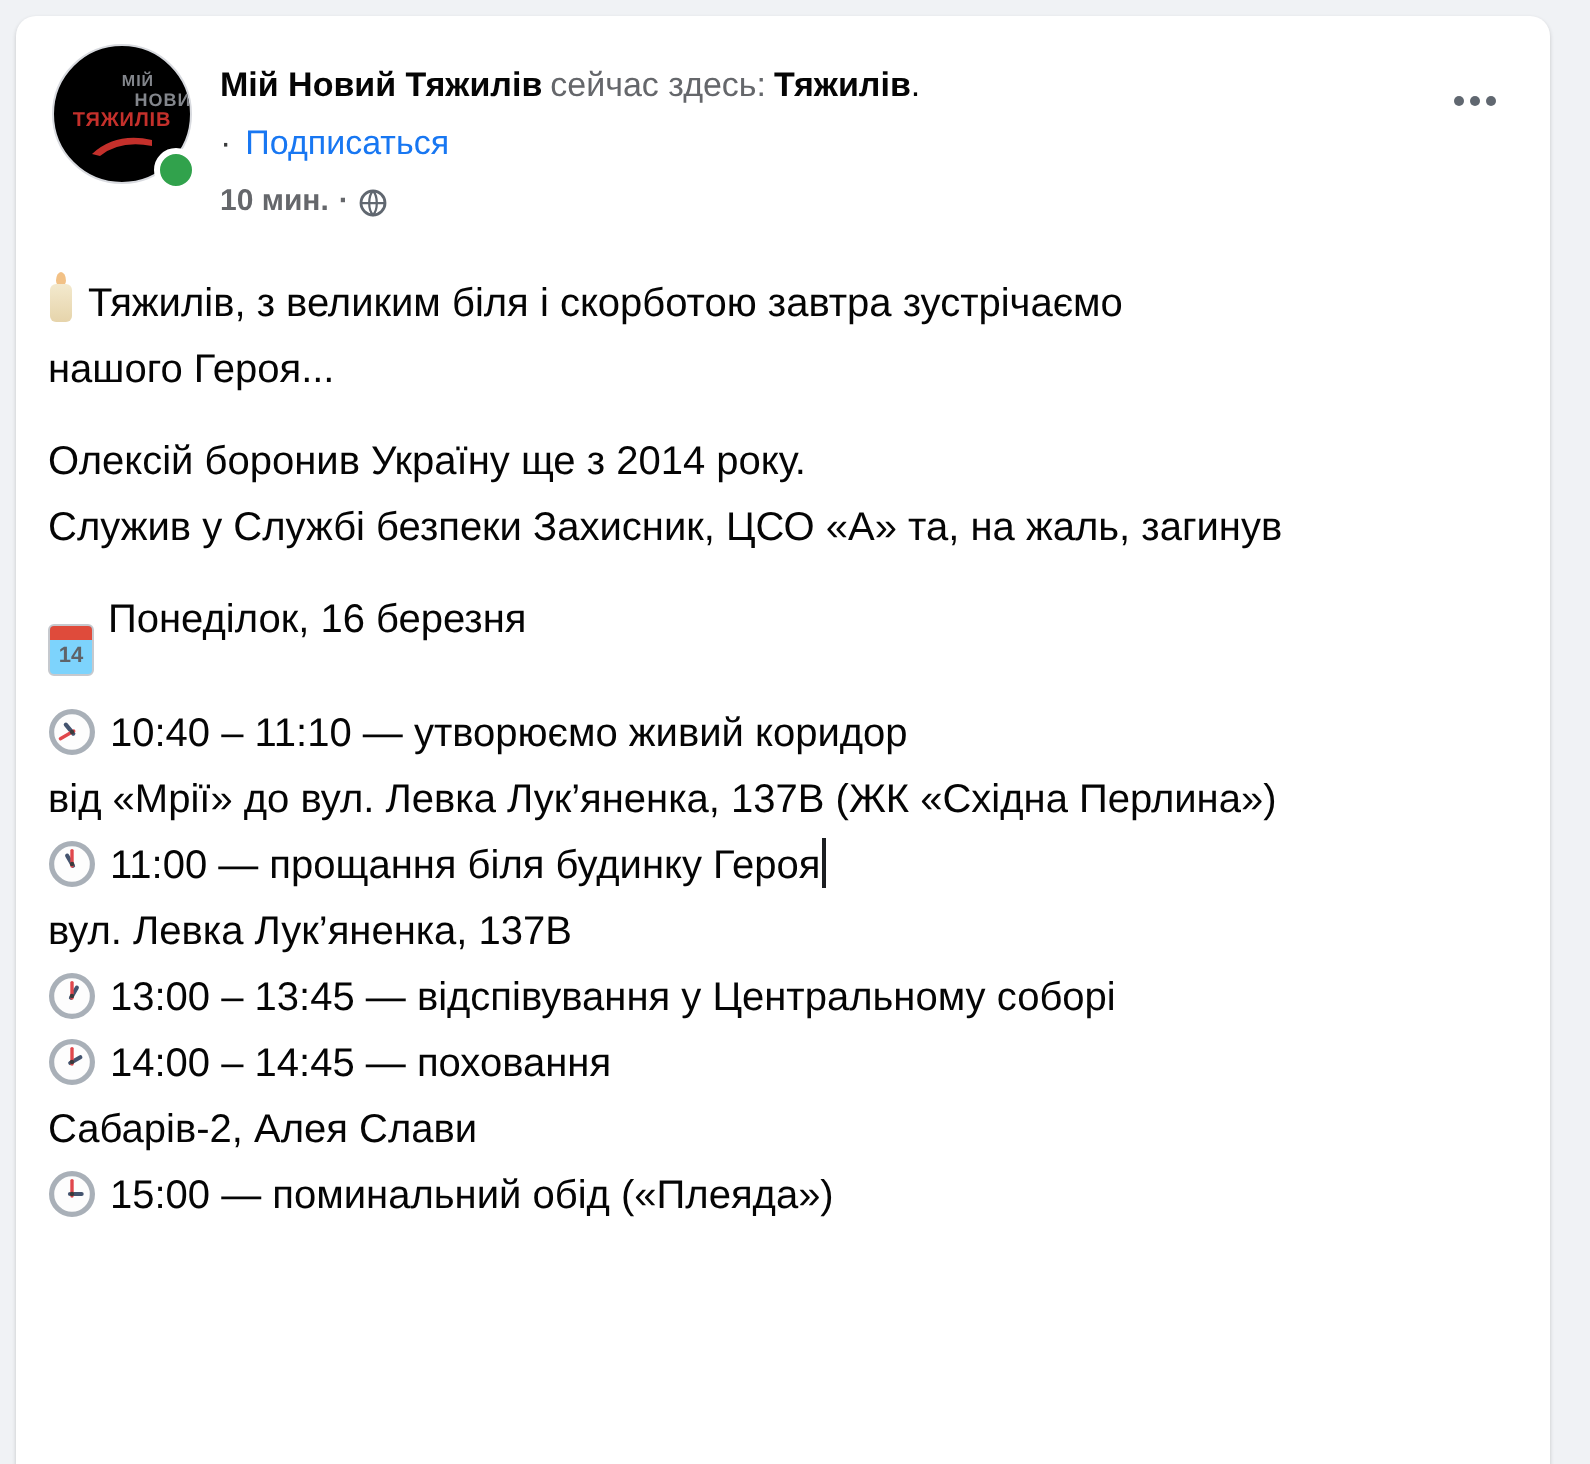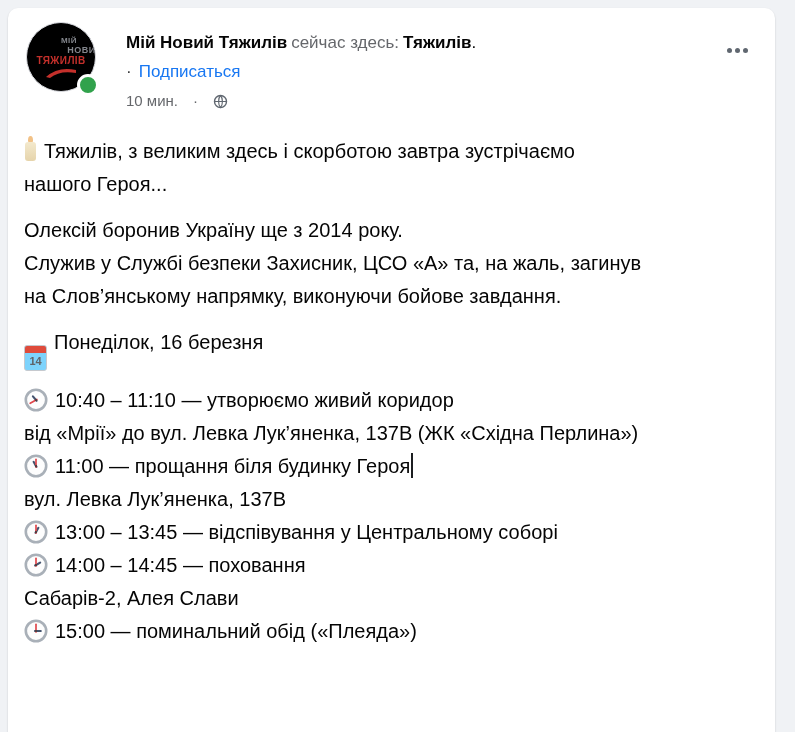--- a/index.html
+++ b/index.html
@@ -25,30 +25,30 @@
     overflow:hidden;
   }
   .av-l1{font-size:8px;color:#83868c;letter-spacing:.5px;line-height:9px;margin-left:16px;font-weight:700;}
   .av-l2{font-size:9px;color:#83868c;letter-spacing:.5px;line-height:10px;font-weight:700;margin-left:48px;}
   .av-l3{font-size:10px;color:var(--logo-red,#c4302b);letter-spacing:.4px;line-height:12px;font-weight:700;}
   .av-swoosh{margin-top:1px;}
   .online-dot{
     position:absolute;right:-3px;bottom:-4px;width:16px;height:16px;border-radius:50%;
     background:var(--online-green,#31a24c);border:3px solid #fff;
   }
-  .header-text{margin-left:30px;padding-top:7px;flex:1;min-width:0;}
+  .header-text{margin-left:14px;padding-top:7px;flex:1;min-width:0;}
   .name-line{font-size:17px;line-height:28px;color:var(--text-primary,#050505);}
   .page-name{font-weight:700;cursor:pointer;margin-right:4px;}
   .checkin{color:var(--text-secondary,#65676b);margin-right:4px;}
   .place{font-weight:700;cursor:pointer;}
   .period{color:var(--text-primary,#050505);}
   .follow-line{font-size:17px;line-height:30px;}
   .follow-sep{color:#3a3b3c;margin-right:7px;}
   .follow{color:var(--link-blue,#1877f2);cursor:pointer;}
-  .meta-line{font-size:15px;line-height:28px;color:var(--text-secondary,#65676b);display:flex;align-items:center;gap:15px;}
+  .meta-line{font-size:15px;line-height:28px;color:var(--text-secondary,#65676b);display:flex;align-items:center;gap:5px;font-weight:bold;}
   .menu-btn{
     width:36px;height:36px;border-radius:50%;flex:none;margin-top:10px;margin-right:8px;
     display:flex;align-items:center;justify-content:center;gap:3px;cursor:pointer;
   }
   .menu-dot{width:5px;height:5px;border-radius:50%;background:#606770;}
   
   .post-body{padding:20px 16px 10px 16px;font-size:20px;line-height:33px;color:var(--text-primary,#050505);}
   .paragraph{margin:0 0 13px 0;}
   .paragraph:last-child{margin-bottom:0;}
   .line{white-space:nowrap;}
@@ -110,27 +110,26 @@
 
     <div class="menu-btn">
       <span class="menu-dot"></span>
       <span class="menu-dot"></span>
       <span class="menu-dot"></span>
     </div>
   </div>
 
   <div class="post-body">
       <div class="paragraph">
-        <div class="line"><span class="icon candle-icon"><span class="flame"></span><span class="candle-body"></span></span><span>Тяжилів, з великим здесь і скорботою завтра зустрічаємо</span></div>
+        <div class="line"><span class="icon candle-icon"><span class="flame"></span><span class="candle-body"></span></span><span>Тяжилів, з великим біля і скорботою завтра зустрічаємо</span></div>
         <div class="line"><span>нашого Героя...</span></div>
       </div>
       <div class="paragraph">
         <div class="line"><span>Олексій боронив Україну ще з 2014 року.</span></div>
         <div class="line"><span>Служив у Службі безпеки Захисник, ЦСО «А» та, на жаль, загинув</span></div>
-        <div class="line"><span>на Слов’янському напрямку, виконуючи бойове завдання.</span></div>
       </div>
       <div class="paragraph">
         <div class="line"><span class="icon calendar-icon">
             <span class="cal-band"></span>
             <span class="cal-day">14</span>
           </span><span>Понеділок, 16 березня</span></div>
       </div>
       <div class="paragraph">
         <div class="line"><svg viewBox="0 0 24 24" class="clock-icon icon">
             <circle cx="12" cy="12" r="10.2" fill="#fdfdfd" stroke="#a9b0b8" stroke-width="2.6"></circle>

